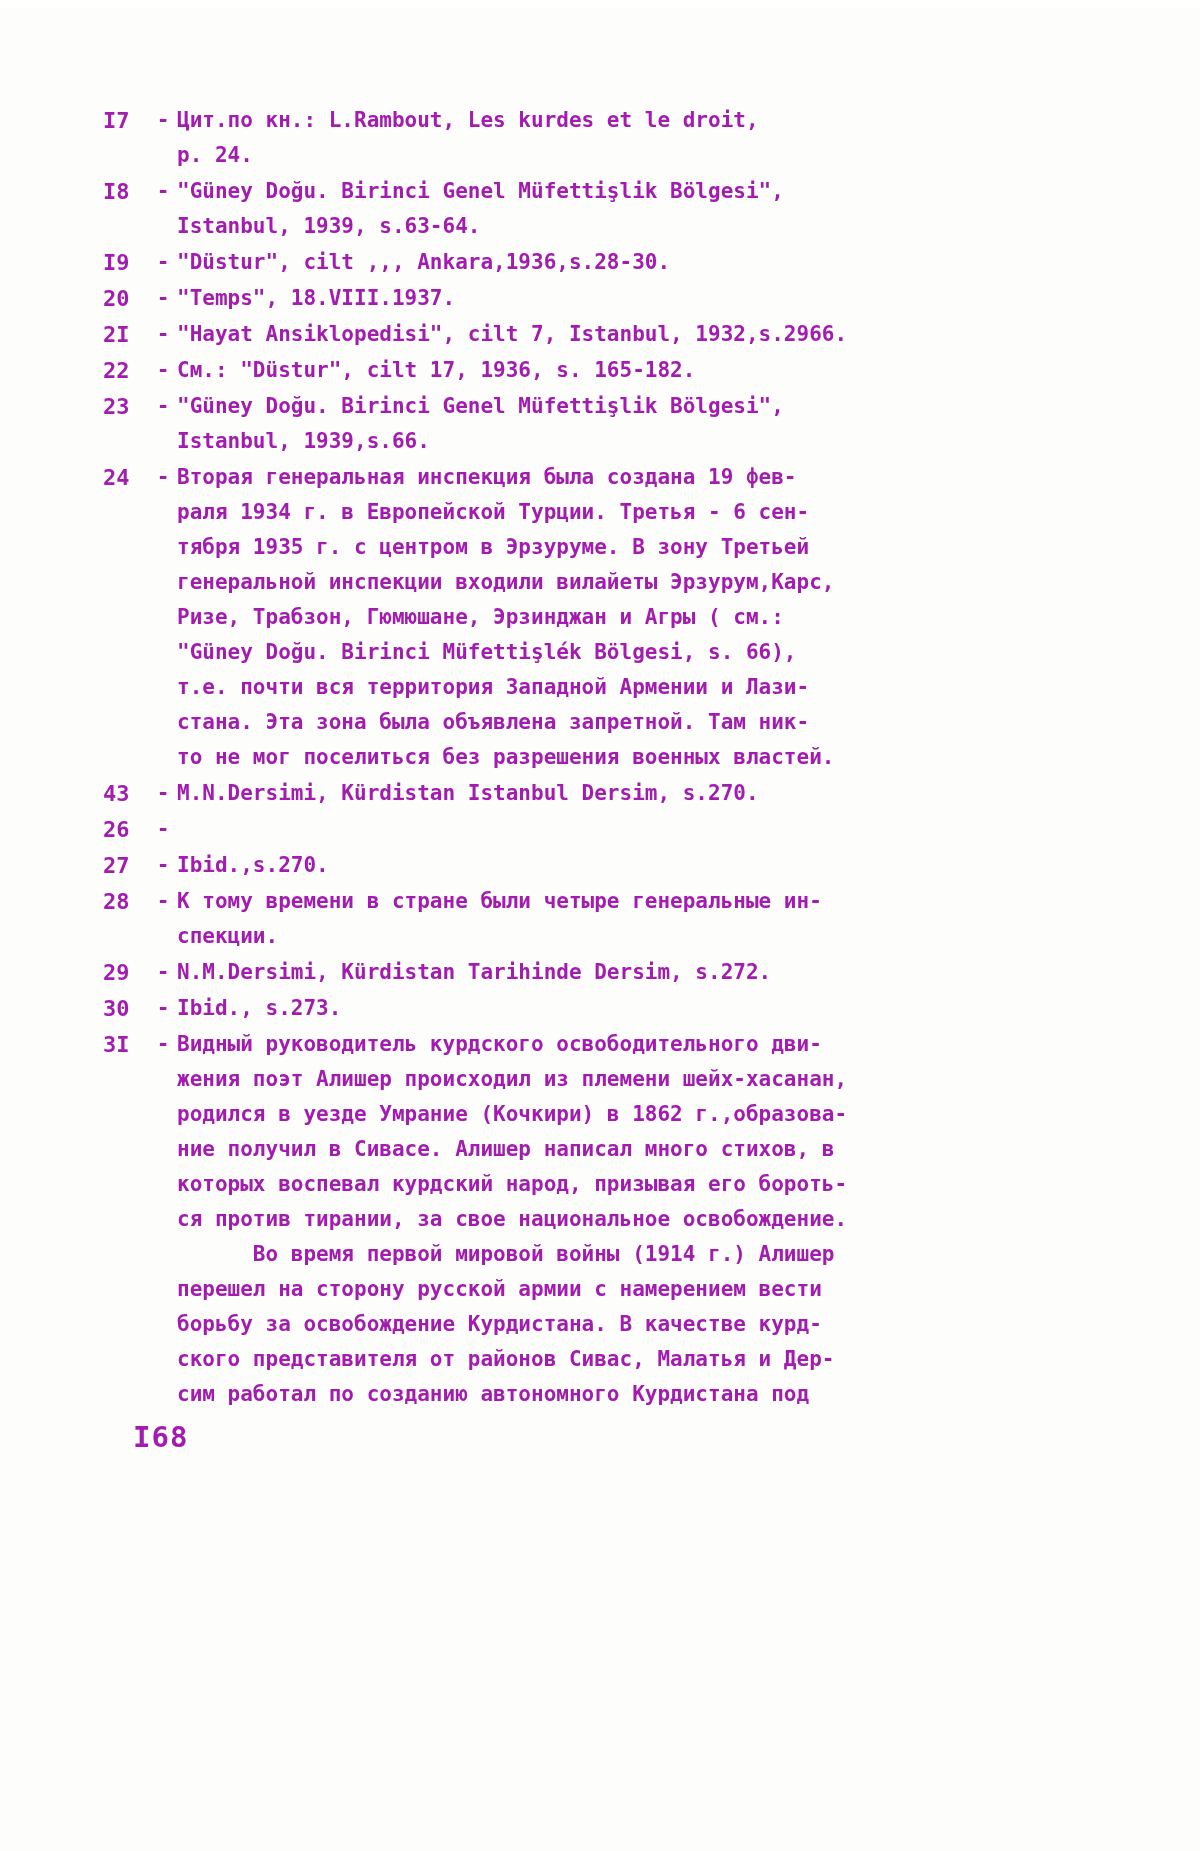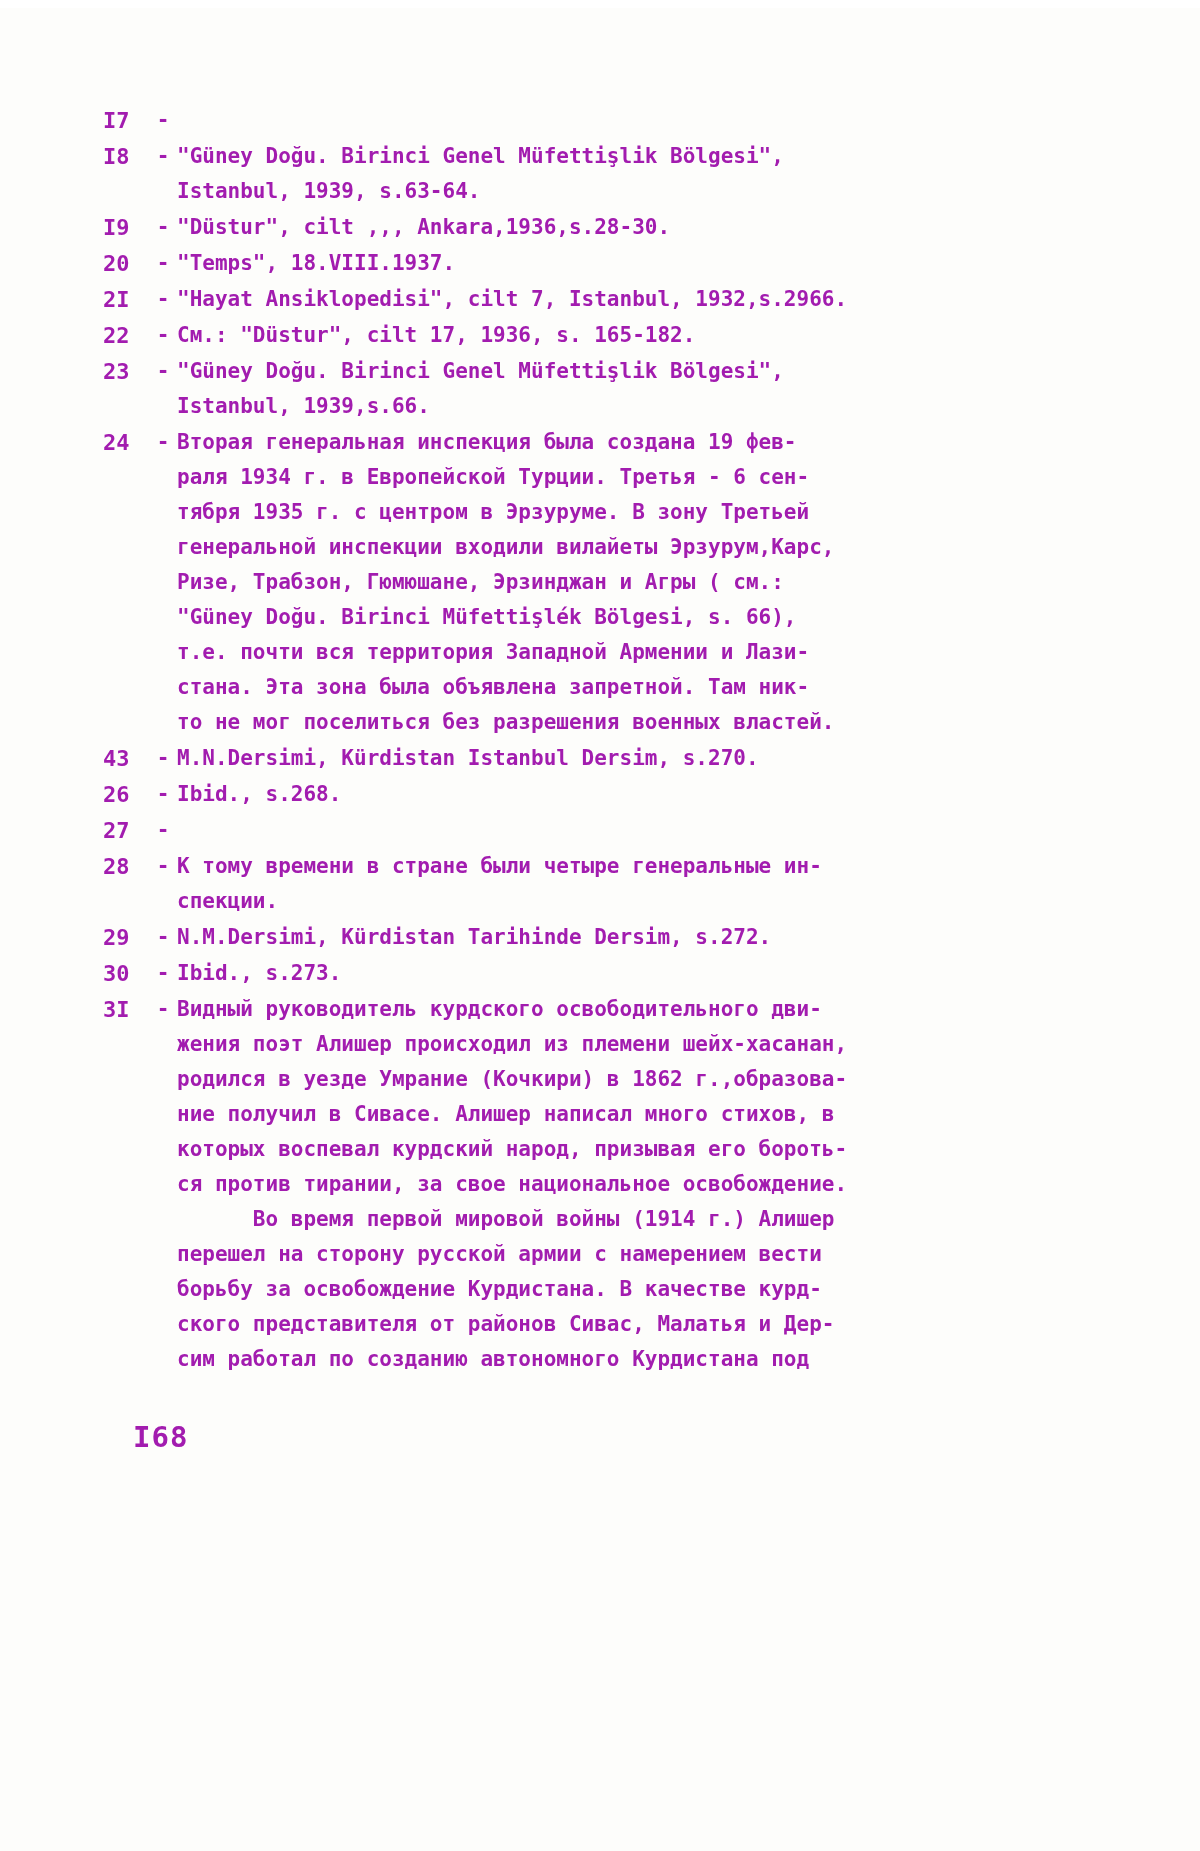--- a/index.html
+++ b/index.html
@@ -54,20 +54,22 @@
   }
 </style>
 </head>
 <body>
 
 <div class="page">
   <div class="notes" id="notes-container">
       <div class="note">
         <span class="note-num">I7</span>
         <span class="note-dash">-</span>
+        <span class="note-text">Цит.по кн.: L.Rambout, Les kurdes et le droit,
+p. 24.</span>
       </div>
       <div class="note">
         <span class="note-num">I8</span>
         <span class="note-dash">-</span>
         <span class="note-text">"Güney Doğu. Birinci Genel Müfettişlik Bölgesi",
 Istanbul, 1939, s.63-64.</span>
       </div>
       <div class="note">
         <span class="note-num">I9</span>
         <span class="note-dash">-</span>
@@ -108,25 +110,25 @@
 то не мог поселиться без разрешения военных властей.</span>
       </div>
       <div class="note">
         <span class="note-num">43</span>
         <span class="note-dash">-</span>
         <span class="note-text">M.N.Dersimi, Kürdistan Istanbul Dersim, s.270.</span>
       </div>
       <div class="note">
         <span class="note-num">26</span>
         <span class="note-dash">-</span>
-        <span class="note-text">Ibid., s.268.</span>
       </div>
       <div class="note">
         <span class="note-num">27</span>
         <span class="note-dash">-</span>
+        <span class="note-text">Ibid.,s.270.</span>
       </div>
       <div class="note">
         <span class="note-num">28</span>
         <span class="note-dash">-</span>
         <span class="note-text">К тому времени в стране были четыре генеральные ин-
 спекции.</span>
       </div>
       <div class="note">
         <span class="note-num">29</span>
         <span class="note-dash">-</span>

